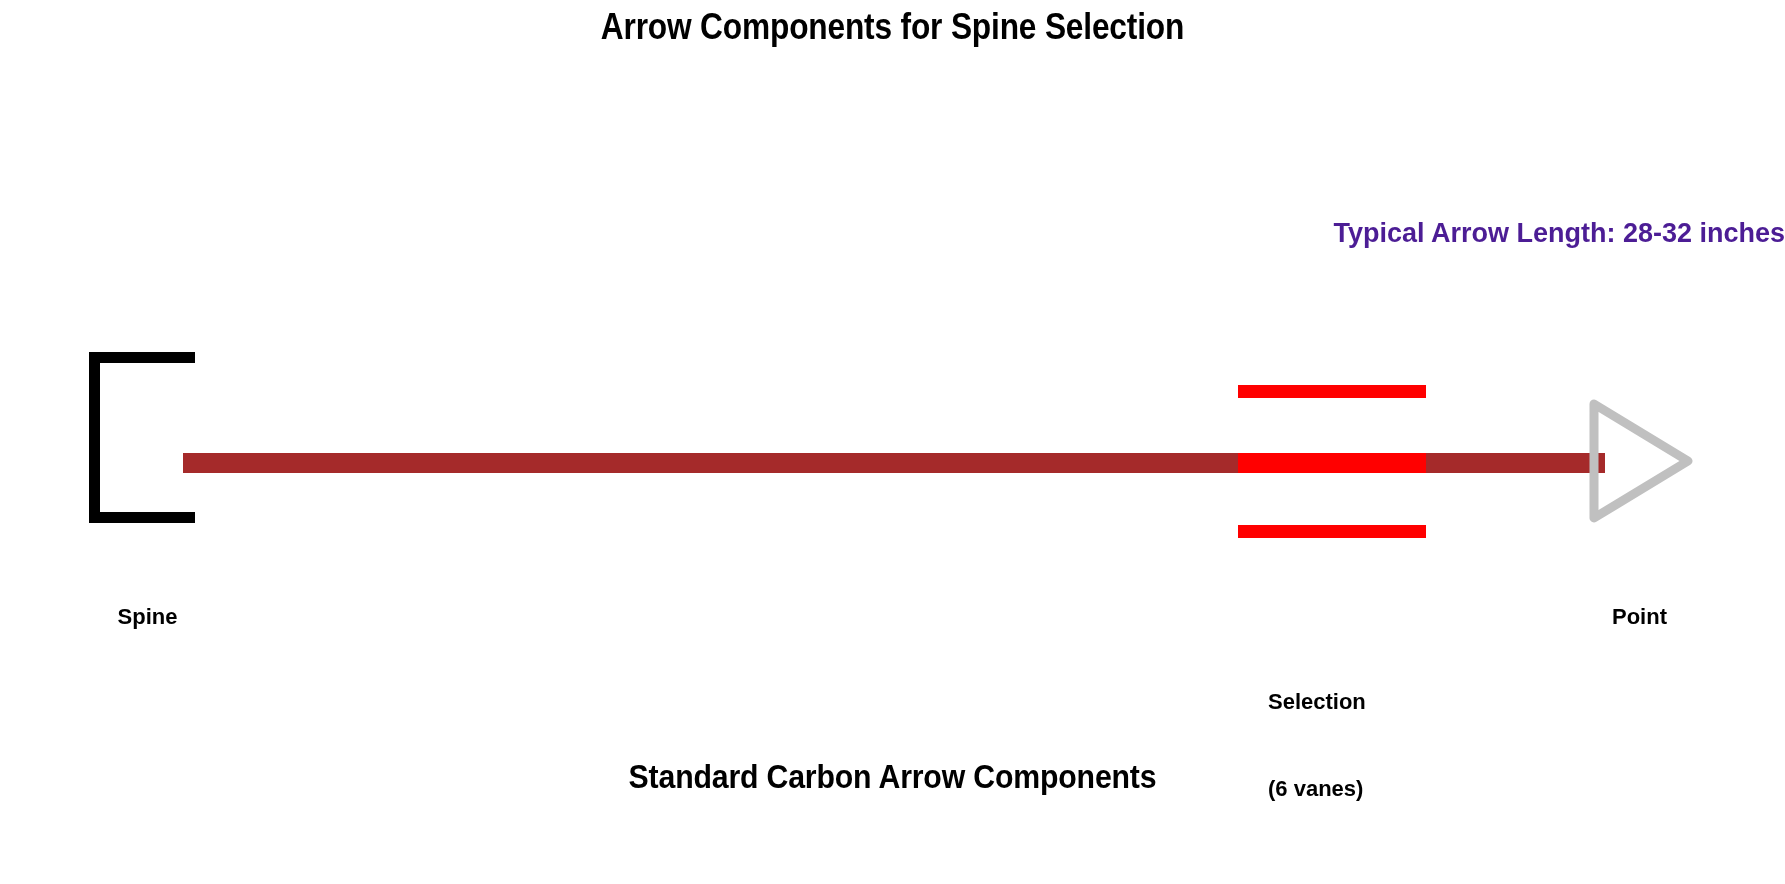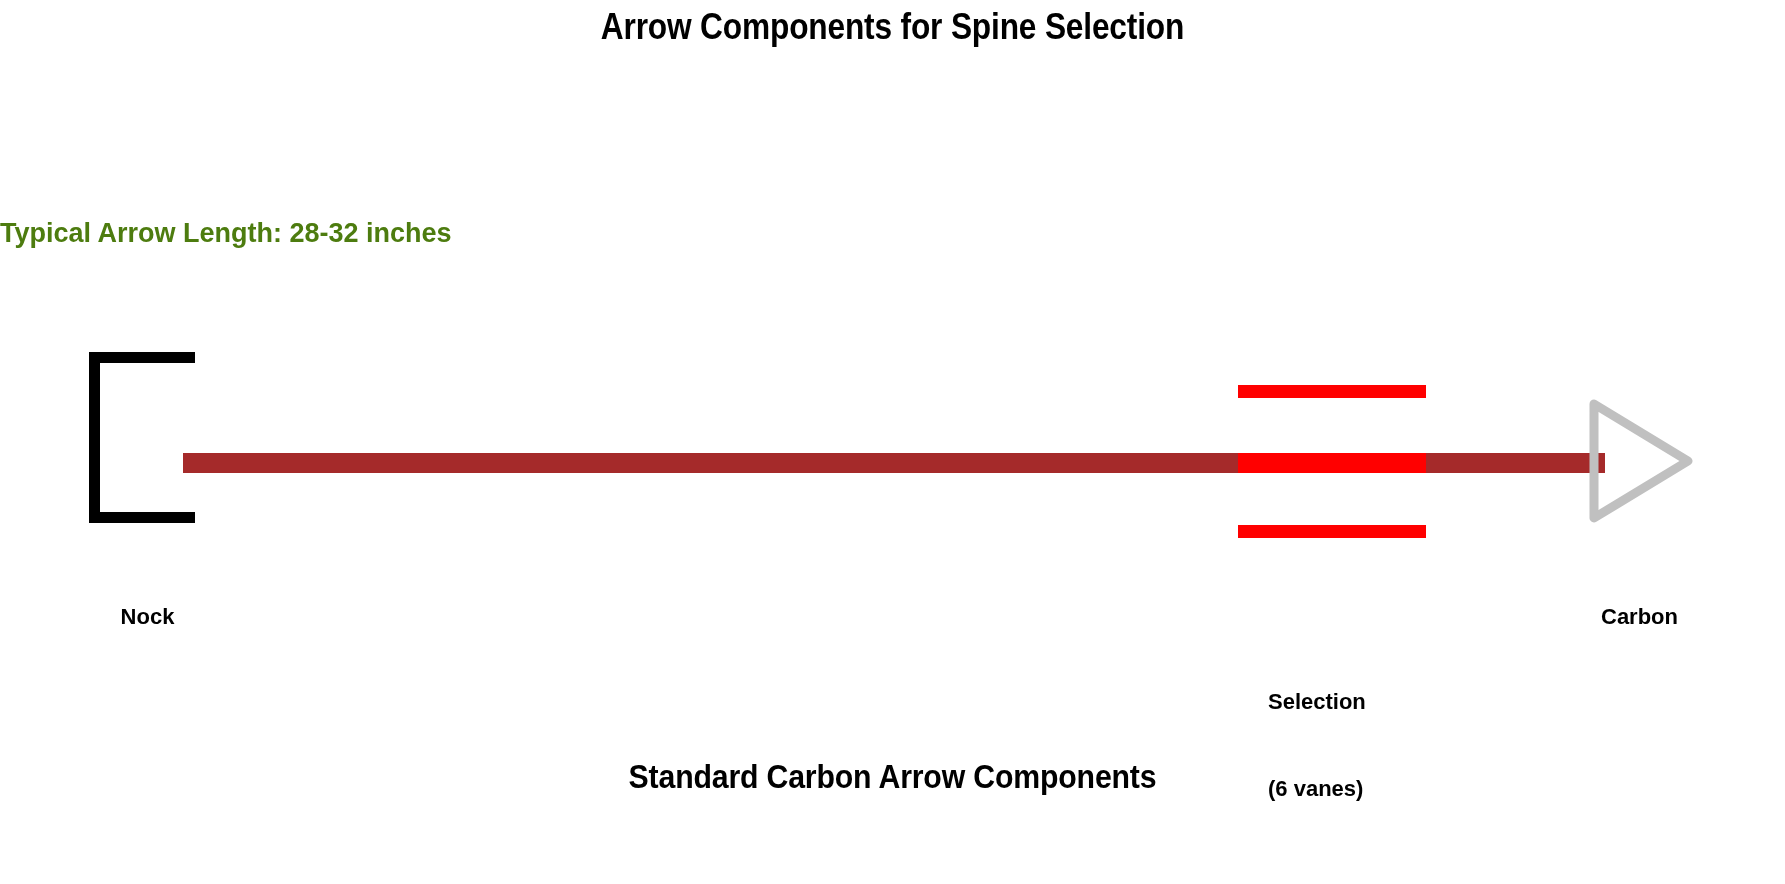--- a/index.html
+++ b/index.html
@@ -37,25 +37,25 @@
     transform-origin: 50% 50%;
     white-space: nowrap;
     color: #000000;
   }
 
   .fig-subtitle {
     position: absolute;
     left: 0;
     top: 218px;
     width: 1785px;
-    text-align: left;
+    text-align: right;
     font-size: 27px;
     font-weight: bold;
     white-space: nowrap;
-    color: #4d7c0f;
+    color: #4c1d95;
   }
 
   .fig-caption {
     position: absolute;
     left: 0;
     top: 757px;
     width: 1785px;
     text-align: center;
     font-family: "Liberation Sans Narrow", "Liberation Sans", sans-serif;
     font-size: 34px;
@@ -161,24 +161,24 @@
   <div class="vane vane-top"></div>
   <div class="vane vane-middle"></div>
   <div class="vane vane-bottom"></div>
 
   <div class="point">
     <svg viewBox="0 0 112 132" xmlns="http://www.w3.org/2000/svg">
       <polygon points="9,9 103,66 9,123" fill="none" stroke="#c0c0c0" stroke-width="9" stroke-linejoin="round" stroke-linecap="round"></polygon>
     </svg>
   </div>
 
-  <div class="part-label label-nock">Nock</div>
+  <div class="part-label label-nock">Spine</div>
 
   <div class="part-label label-fletching">
     <div>Selection</div>
     <div>(6 vanes)</div>
   </div>
 
-  <div class="part-label label-point">Carbon</div>
+  <div class="part-label label-point">Point</div>
 
   <div class="fig-caption">Standard Carbon Arrow Components</div>
 
 </div>
 
 </body></html>

